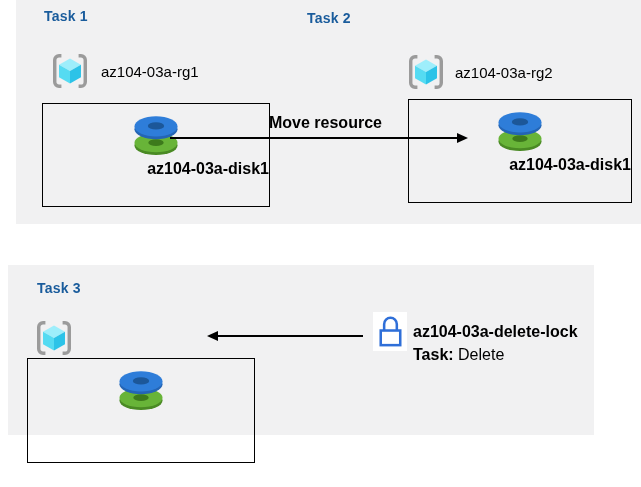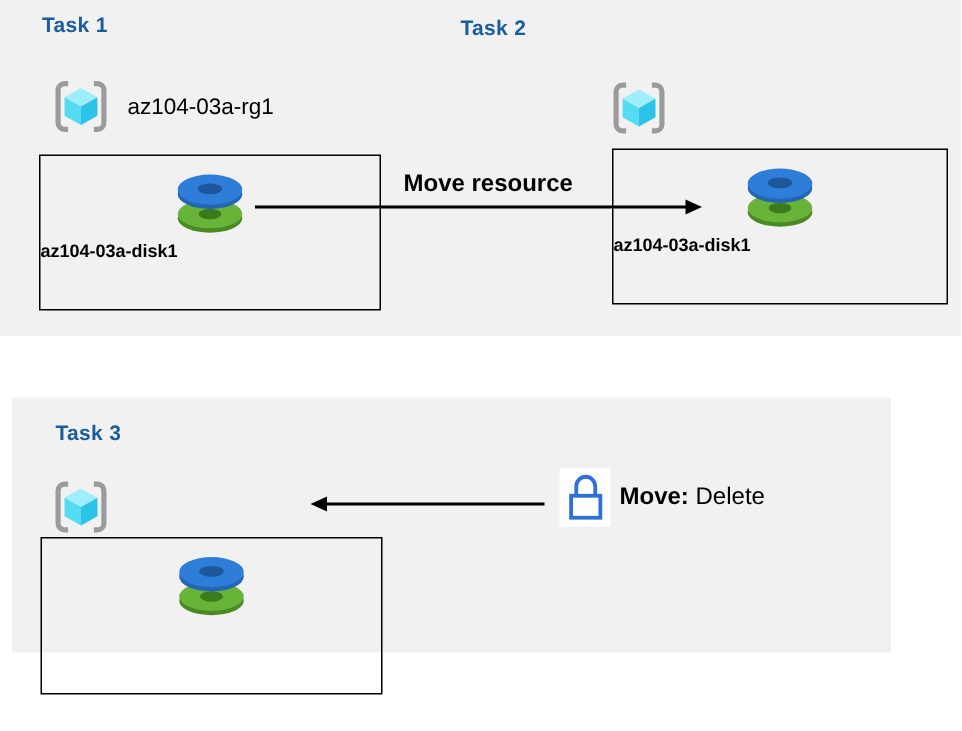--- a/index.html
+++ b/index.html
@@ -6,39 +6,39 @@
     --panel-bg:#f1f1f2; --title-blue:#1a5c9c; --lock-blue:#2f6fd8;
     --disk-blue:#2e7dd9; --disk-green:#68b438; --cube-cyan:#55dbf2;
     --bracket-gray:#9b9b9b; --arrow-black:#000000; --label-black:#000000;
   }
   html,body{margin:0;padding:0;background:#ffffff;}
   .stage{
     position:relative;width:641px;height:487px;background:#ffffff;
     font-family:"Liberation Sans",sans-serif;overflow:hidden;
   }
   .panel{position:absolute;background:var(--panel-bg,#f1f1f2);}
-  .t1{left:0;top:0;width:264px;height:224px;padding-left:12px;}
+  .t1{left:16px;top:0;width:264px;height:224px;padding-left:12px;}
   .t2{left:274px;top:0;width:367px;height:224px;}
   .t3{left:8px;top:265px;width:586px;height:170px;}
   .task-title{
     position:absolute;margin:0;font-size:14px;font-weight:700;
     color:var(--title-blue,#1a5c9c);letter-spacing:.2px;
   }
   .abs{position:absolute;}
   .rg-label{
     position:absolute;font-size:15px;font-weight:400;color:var(--label-black,#000);
     white-space:nowrap;
   }
   .resource-box{
     position:absolute;border:1.5px solid #000;background:transparent;
   }
   .disk-wrap{position:absolute;left:50%;top:9px;transform:translateX(-50%);}
   .disk-label{
-    position:absolute;left:0;right:0;top:56px;text-align:left;
-    font-size:12px;font-weight:700;color:var(--label-black,#000);white-space:nowrap;
+    position:absolute;left:0;right:0;top:56px;text-align:right;
+    font-size:16px;font-weight:700;color:var(--label-black,#000);white-space:nowrap;
   }
   .hline{position:absolute;height:1.5px;background:var(--arrow-black,#000);}
   .tri-right{
     position:absolute;width:0;height:0;
     border-left:11px solid var(--arrow-black,#000);
     border-top:5px solid transparent;border-bottom:5px solid transparent;
   }
   .tri-left{
     position:absolute;width:0;height:0;
     border-right:11px solid var(--arrow-black,#000);
@@ -93,20 +93,21 @@
 
     <div class="abs" style="left:131px;top:51px">
       <svg width="42" height="42" viewBox="0 0 44 44" aria-hidden="true">
         <path d="M13 6 H10.5 A4.5 4.5 0 0 0 6 10.5 V33.5 A4.5 4.5 0 0 0 10.5 38 H13" fill="none" stroke="var(--bracket-gray,#9b9b9b)" stroke-width="3.6"></path>
         <path d="M31 6 H33.5 A4.5 4.5 0 0 1 38 10.5 V33.5 A4.5 4.5 0 0 1 33.5 38 H31" fill="none" stroke="var(--bracket-gray,#9b9b9b)" stroke-width="3.6"></path>
         <polygon points="22,9 33.5,15.5 22,22 10.5,15.5" fill="#9eeefb"></polygon>
         <polygon points="10.5,15.5 22,22 22,35 10.5,28.5" fill="var(--cube-cyan,#55dbf2)"></polygon>
         <polygon points="33.5,15.5 22,22 22,35 33.5,28.5" fill="#2cc3e8"></polygon>
       </svg>
     </div>
+    <div class="rg-label" style="left:181px;top:64px">az104-03a-rg2</div>
 
     <div class="resource-box" style="left:134px;top:99px;width:222px;height:102px">
       <div class="disk-wrap">
         <svg width="52" height="44" viewBox="0 0 52 46" aria-hidden="true">
           <ellipse cx="26" cy="34" rx="22.5" ry="10" fill="#4a8a24"></ellipse>
           <ellipse cx="26" cy="31" rx="22.5" ry="10" fill="var(--disk-green,#68b438)"></ellipse>
           <ellipse cx="26" cy="31" rx="8" ry="3.6" fill="#3d7a1c"></ellipse>
           <ellipse cx="26" cy="17" rx="22.5" ry="10.5" fill="#2465b5"></ellipse>
           <ellipse cx="26" cy="14" rx="22.5" ry="10.5" fill="var(--disk-blue,#2e7dd9)"></ellipse>
           <ellipse cx="26" cy="13.5" rx="8.5" ry="3.8" fill="#1c5799"></ellipse>
@@ -147,20 +148,21 @@
     </div>
 
     <div class="lock-square" style="left:365px;top:47px">
       <svg width="34" height="39" viewBox="0 0 34 40" aria-hidden="true">
         <rect x="0" y="0" width="34" height="40" fill="#ffffff"></rect>
         <path d="M11 19 V12.5 A6.5 6.5 0 0 1 24 12.5 V19" fill="none" stroke="var(--lock-blue,#2f6fd8)" stroke-width="2.6"></path>
         <rect x="7.5" y="19" width="20" height="15" fill="#ffffff" stroke="var(--lock-blue,#2f6fd8)" stroke-width="2.6"></rect>
       </svg>
     </div>
     <div class="lock-text" style="left:405px;top:55px">
-      <div><span class="key">Move:</span> <span>Delete</span></div>
+      <div class="name">az104-03a-delete-lock</div>
+      <div><span class="key">Task:</span> <span>Delete</span></div>
     </div>
   </section>
 
   <div class="tri-left" style="left:207px;top:331px"></div>
   <div class="hline" style="left:218px;top:335px;width:145px"></div>
 
 </div>
 
 </body></html>

